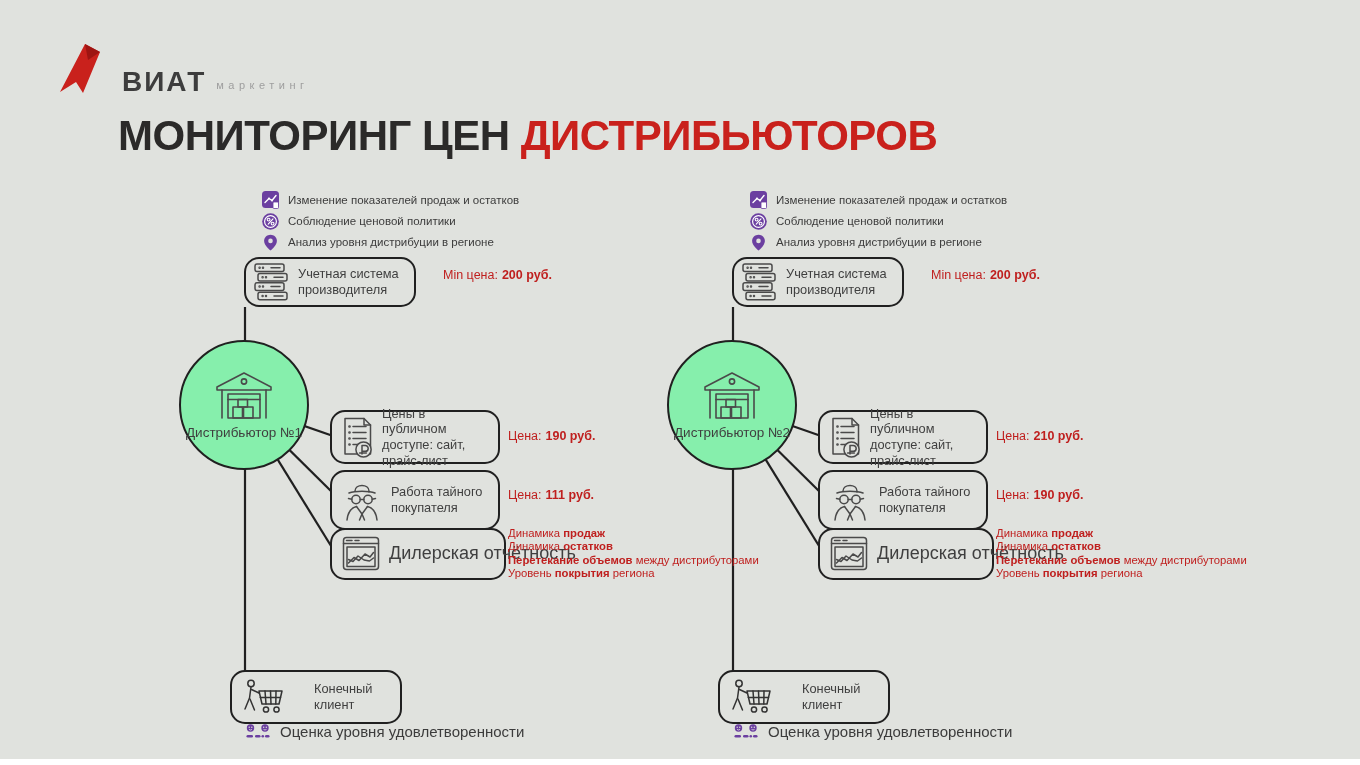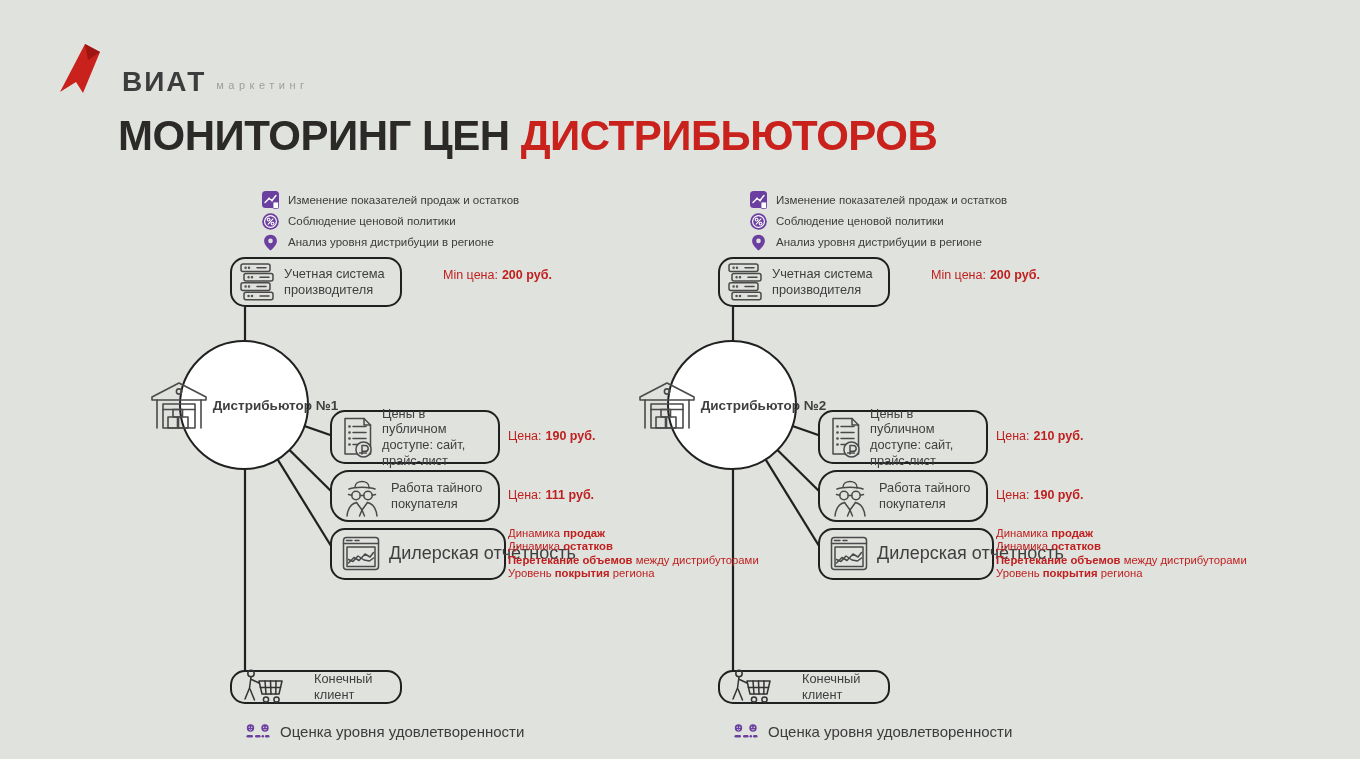--- a/index.html
+++ b/index.html
@@ -24,28 +24,28 @@
   
   .kpi{position:absolute;left:262px;top:192px;display:flex;flex-direction:column;gap:5px;z-index:2;}
   .kpi-row{display:flex;align-items:center;gap:9px;height:16px;}
   .kpi-label{font-size:11.5px;color:#3c3c3c;white-space:nowrap;}
 
   
   .node{position:absolute;display:flex;align-items:center;gap:9px;padding:4px 6px 4px 10px;border:2.5px solid #202020;border-radius:15px;background:#e0e2de;z-index:2;box-sizing:border-box;}
   .node-label{font-size:12.8px;color:#3f3f3f;line-height:1.22;}
   .node-label.nowrap{white-space:nowrap;font-size:18px;}
 
-  .acc-box{left:230px;top:257px;width:172px;height:50px;padding-left:7px;}
+  .acc-box{left:244px;top:257px;width:172px;height:50px;padding-left:7px;}
   .pub-box{left:330px;top:410px;width:170px;height:54px;}
-  .spy-box{left:330px;top:470px;width:170px;height:52px;border-radius:19px;}
+  .spy-box{left:330px;top:470px;width:170px;height:60px;}
   .rep-box{left:330px;top:528px;width:176px;height:52px;}
-  .end-box{left:230px;top:670px;width:172px;height:34px;gap:28px;}
-
-  
-  .circle-node{position:absolute;left:179px;top:340px;width:130px;height:130px;border:2.5px solid #202020;border-radius:50%;background:#ffffff;display:flex;align-items:center;justify-content:center;gap:5px;z-index:2;box-sizing:border-box;font-weight:bold;}
+  .end-box{left:230px;top:670px;width:172px;height:54px;gap:28px;}
+
+  
+  .circle-node{position:absolute;left:179px;top:340px;width:130px;height:130px;border:2.5px solid #202020;border-radius:50%;background:#86efac;display:flex;flex-direction:column;align-items:center;justify-content:center;gap:5px;z-index:2;box-sizing:border-box;}
   .circle-label{font-size:13.5px;color:#3f3f3f;white-space:nowrap;}
 
   
   .price{position:absolute;font-size:12.5px;color:#bf1f1e;z-index:2;white-space:nowrap;}
   .price .pfx{margin-right:4px;}
   .price b{font-weight:700;}
   .price-acc{left:443px;top:268px;}
   .price-pub{left:508px;top:429px;}
   .price-spy{left:508px;top:488px;}
 

